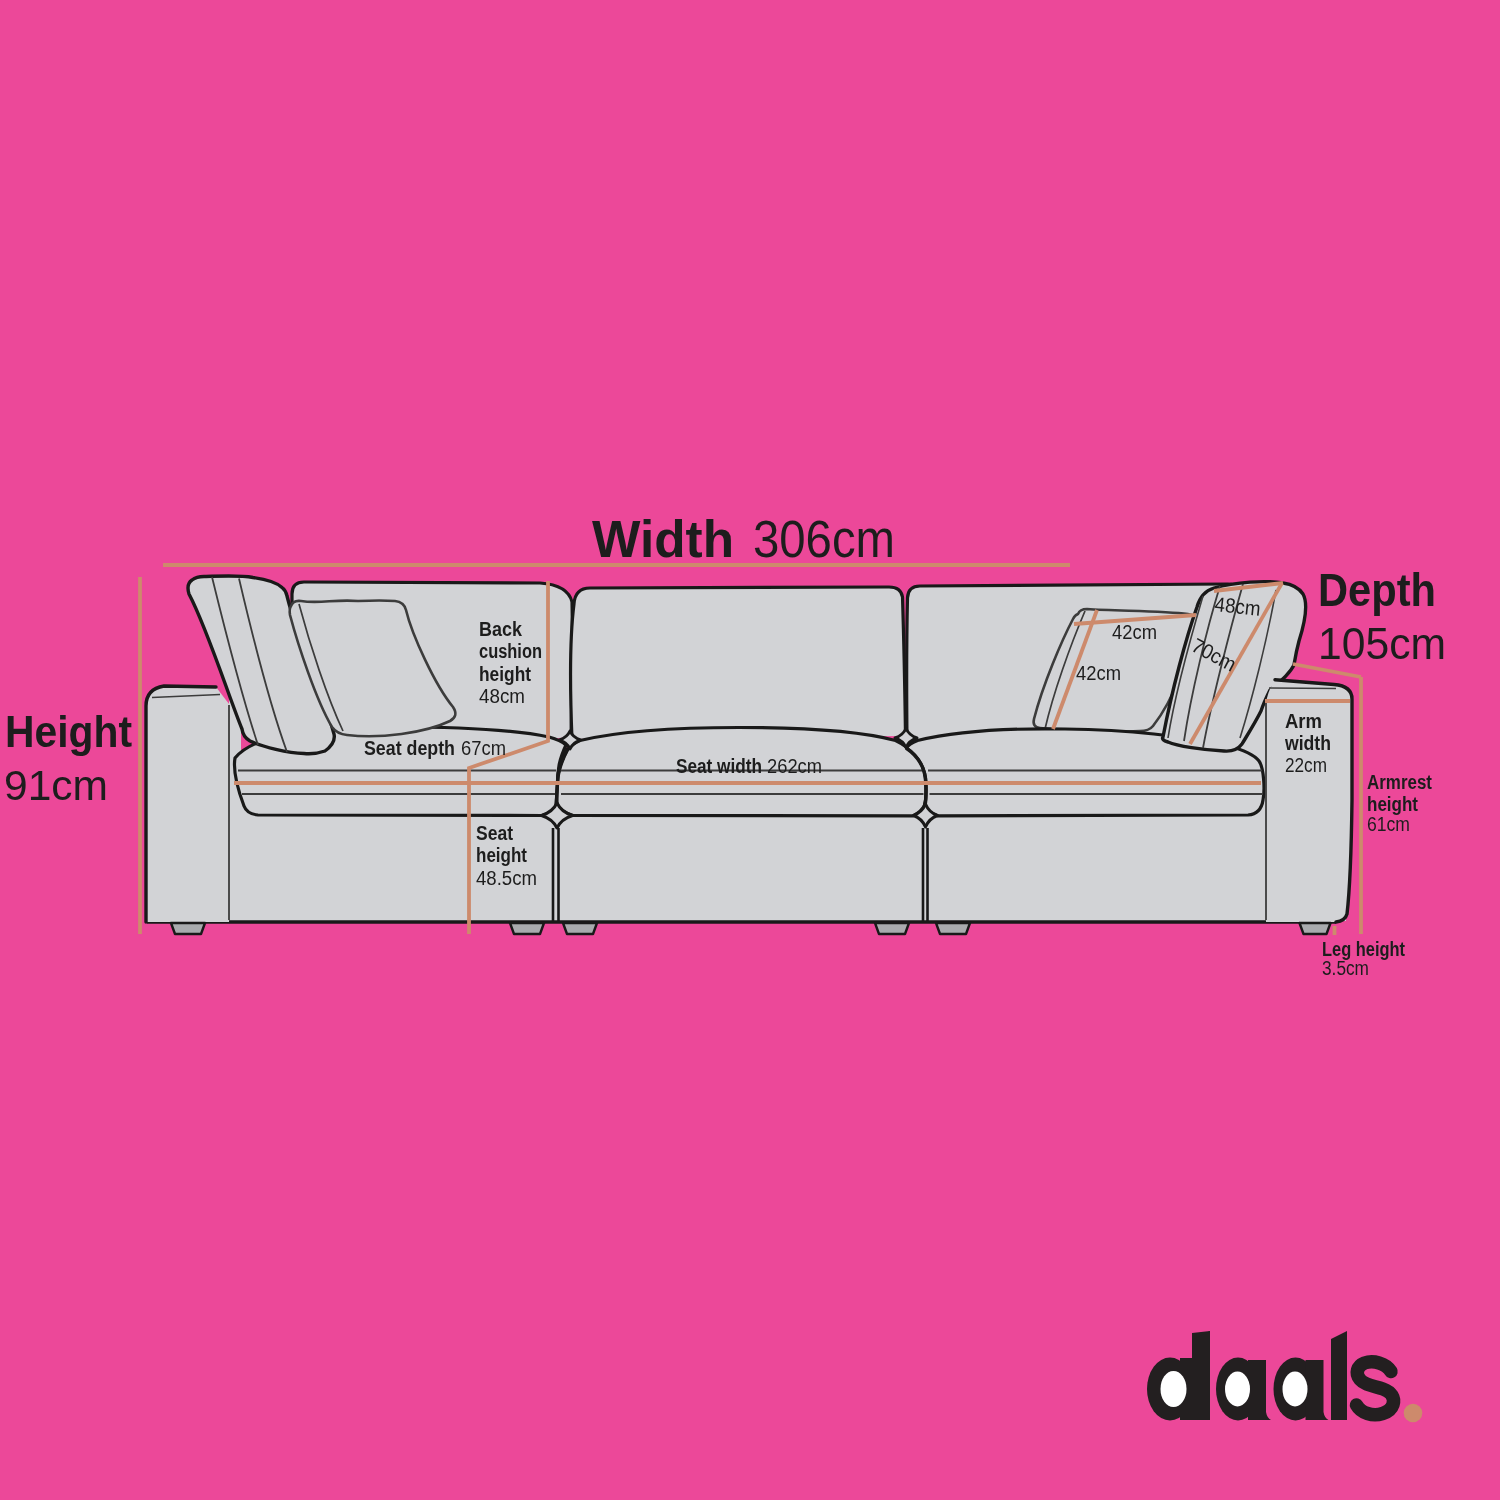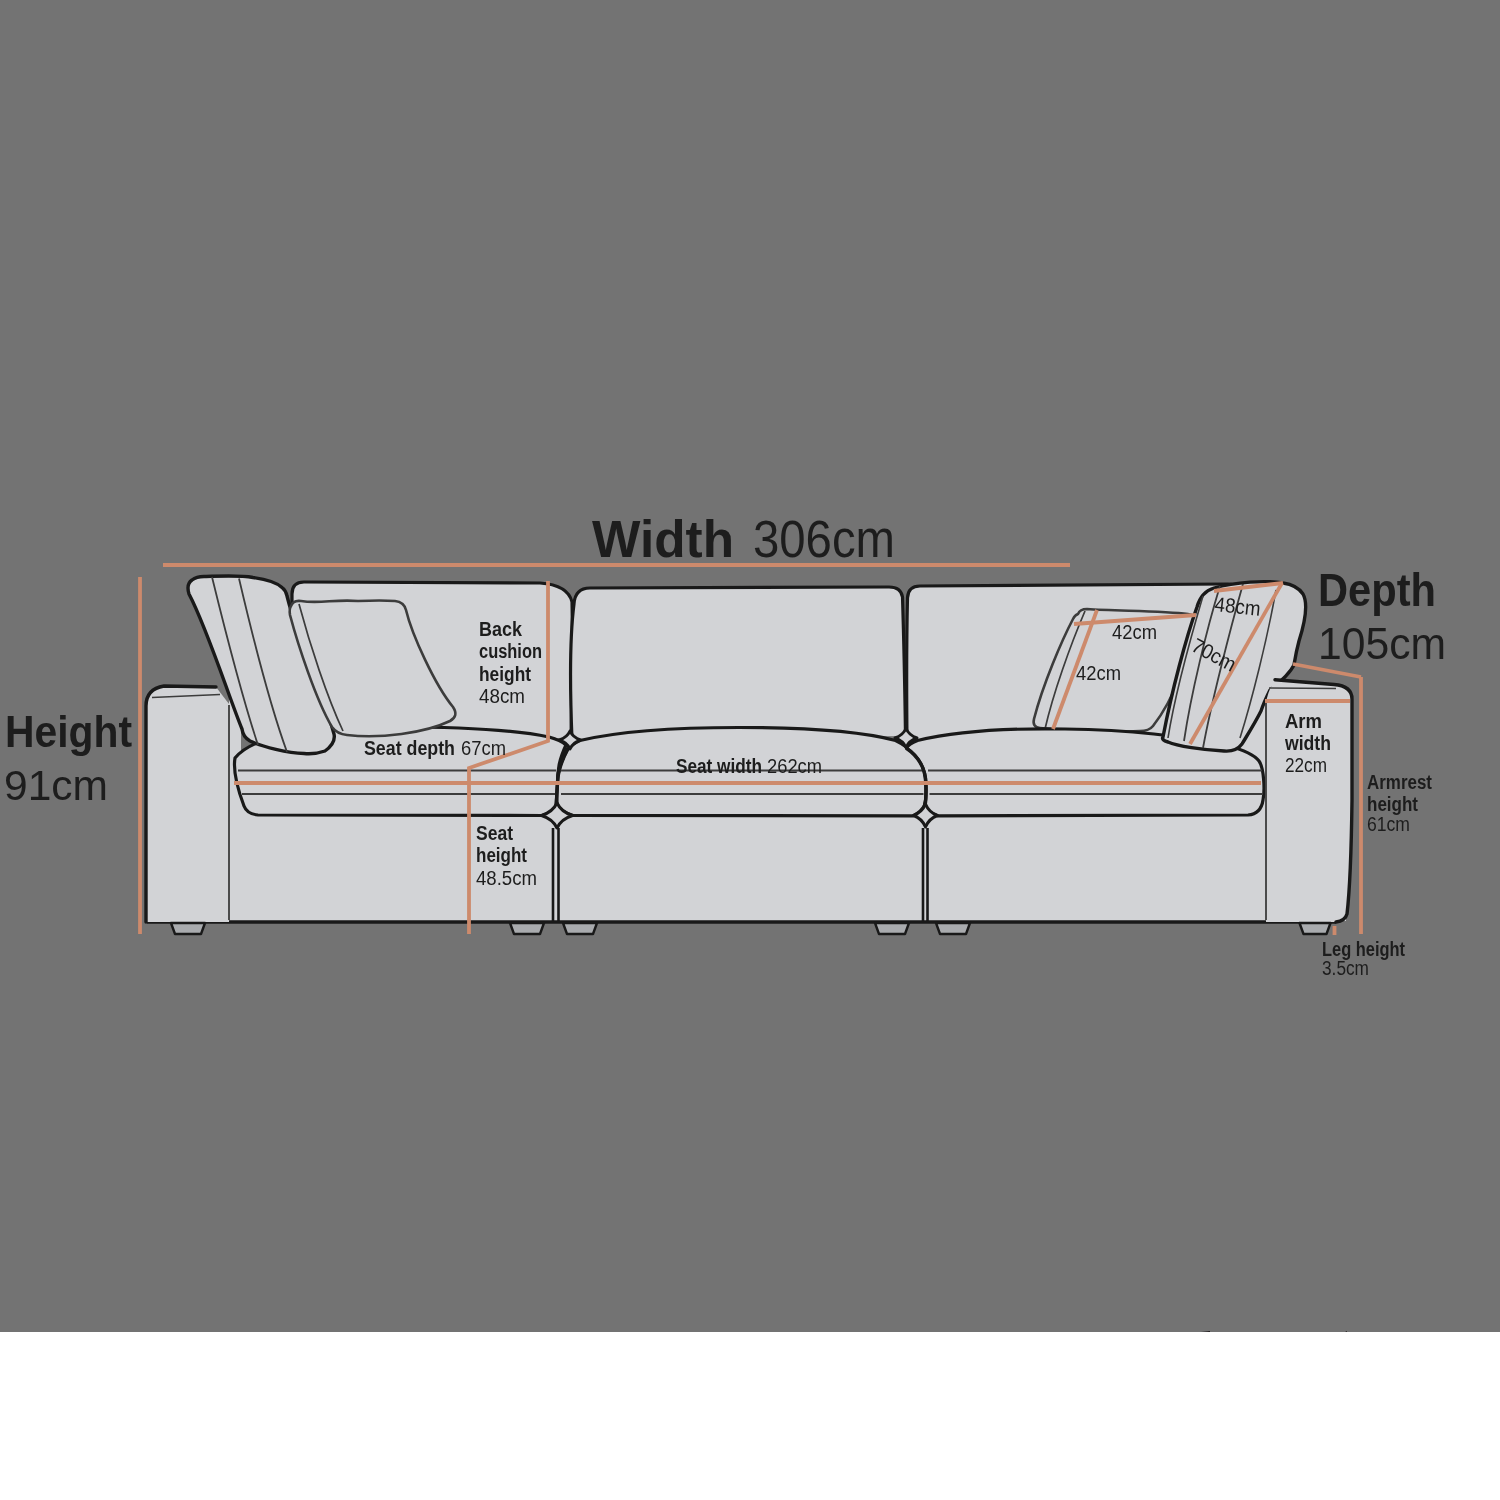--- a/index.html
+++ b/index.html
@@ -1,16 +1,16 @@
 <!DOCTYPE html>
 <html><head>
 <meta charset="utf-8">
 <style>
 html,body{margin:0;padding:0;background:#fff}
-.page{width:1500px;height:1332px;background:#737373;position:relative;overflow:hidden;font-family:"Liberation Sans",sans-serif}
+.page{width:1500px;height:1500px;background:#ec4899;position:relative;overflow:hidden;font-family:"Liberation Sans",sans-serif}
 text{fill:#1d1d1d;font-family:"Liberation Sans",sans-serif}
 </style>
 </head>
 <body>
 <div class="page">
 <svg width="1500" height="1500" viewBox="0 0 1500 1500">
 
 <path d="M292,760 L292,594 Q292,582 304,582 L540,583 Q568,585 572,602 C573,645 572,695 571,737" fill="#d2d3d6" stroke="#191919" stroke-width="3.2" stroke-linejoin="round"></path>
 
 <path d="M572,739 C570,690 570,635 574,604 Q575,588 590,588 L889,587 Q901,587 902.5,597 C904,645 905,700 905.5,736" fill="#d2d3d6" stroke="#191919" stroke-width="3.2" stroke-linejoin="round"></path>

